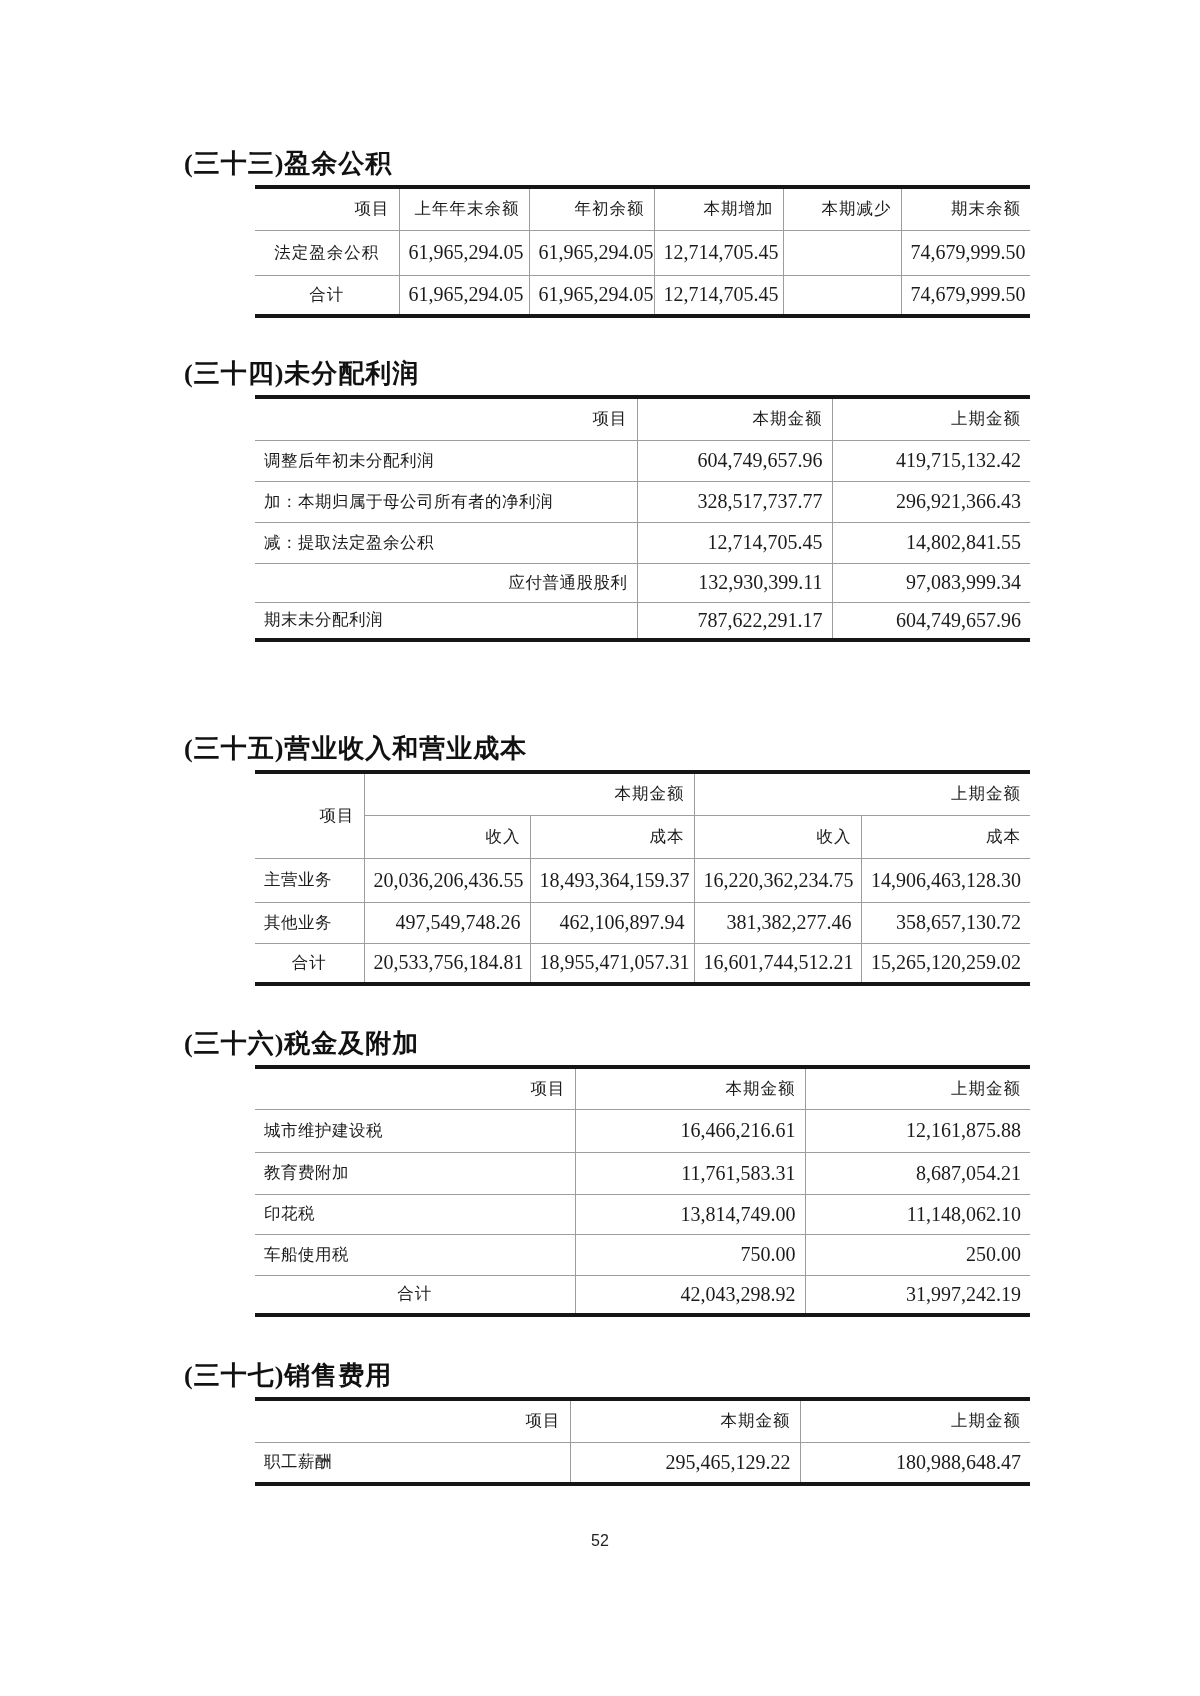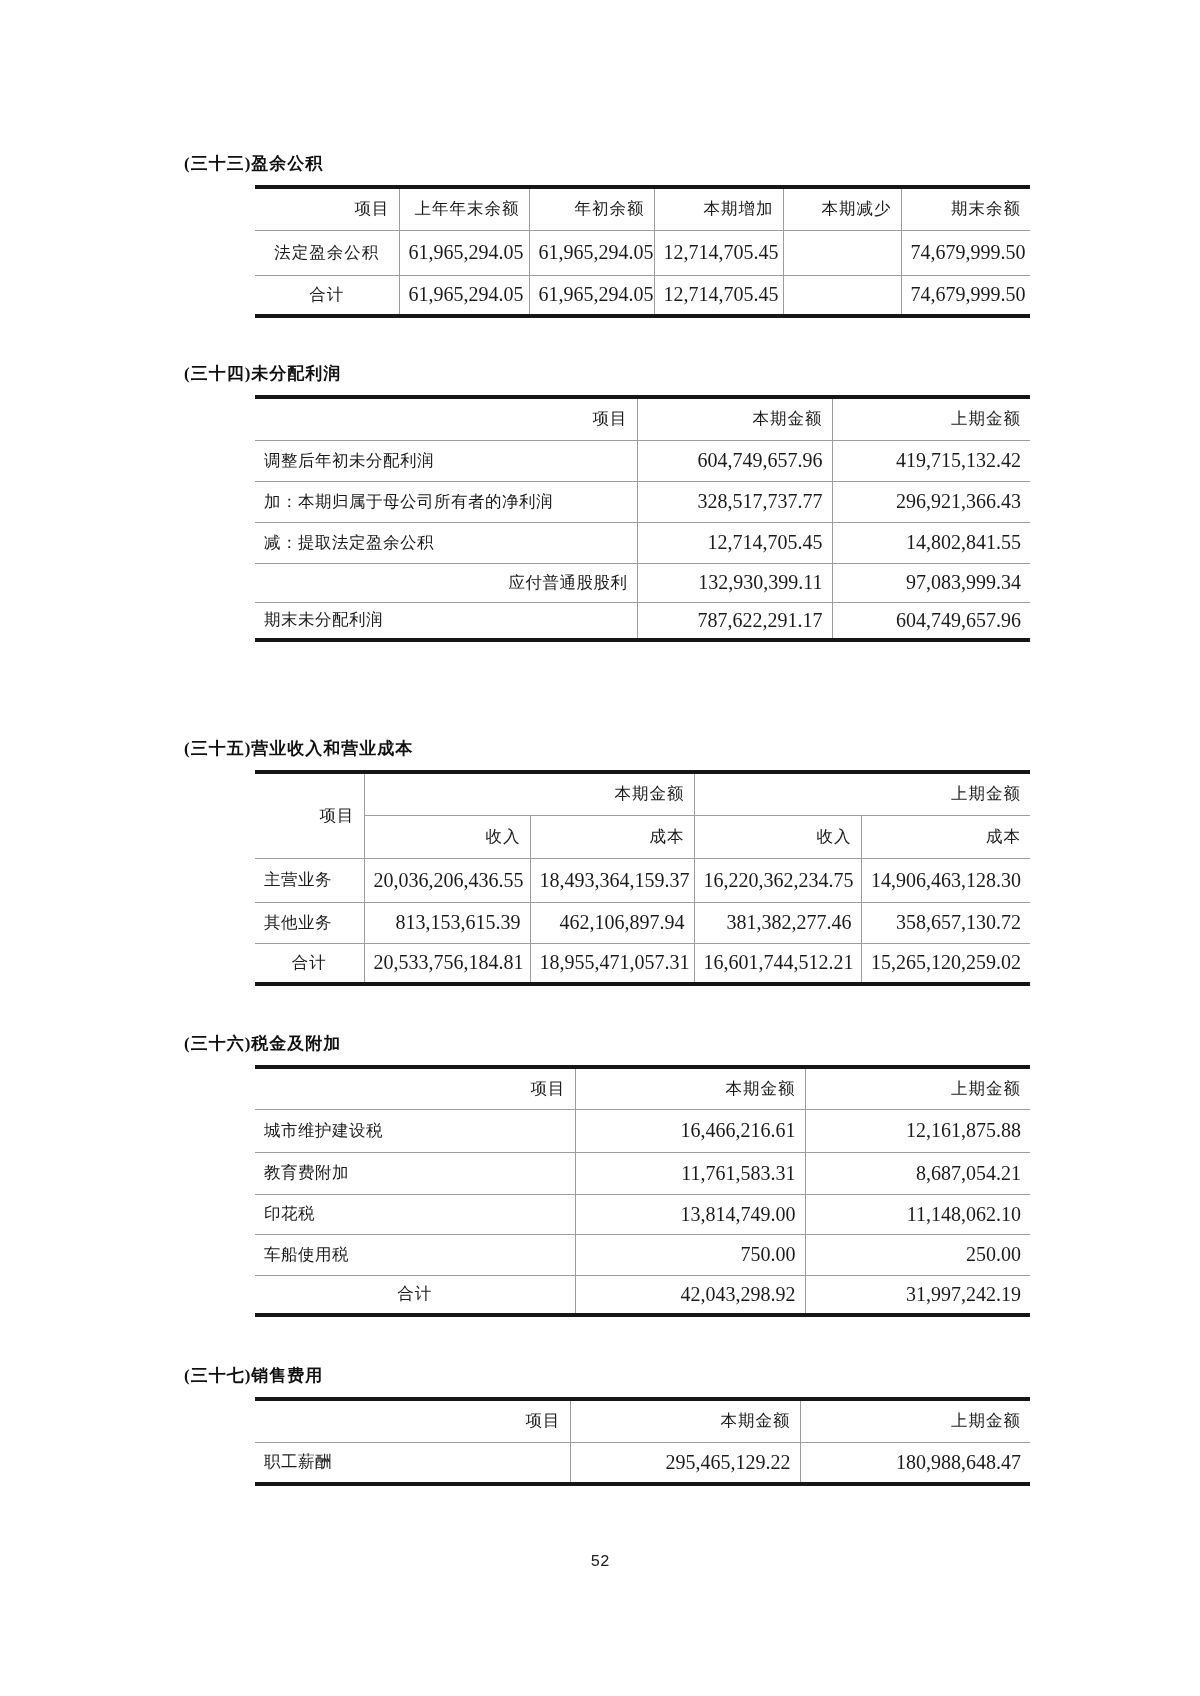--- a/index.html
+++ b/index.html
@@ -3,21 +3,21 @@
 <meta charset="utf-8">
 <style>
   html,body{margin:0;padding:0;background:#ffffff;}
   .page{
     position:relative;width:1200px;height:1696px;background:#ffffff;
     font-family:"Liberation Serif","DejaVu Serif",serif;color:#1b1b1b;
     overflow:hidden;
   }
   .sec{position:absolute;left:184px;width:846px;}
   .sec h2{
-    margin:0 0 7px 0;font-size:17px;line-height:28px;font-weight:bold;
+    margin:0 0 7px 0;font-size:26px;line-height:28px;font-weight:bold;
     letter-spacing:1px;color:#111;
   }
   table.fin{
     margin-left:71px;width:775px;table-layout:fixed;border-collapse:collapse;
     border-top:4px solid #161616;border-bottom:4px solid #161616;
     font-size:16.5px;
   }
   table.fin th,table.fin td{
     border-right:1px solid #9d9d9d;border-bottom:1px solid #9d9d9d;
     padding:0 9px;vertical-align:middle;font-weight:normal;
@@ -25,22 +25,22 @@
   }
   table.fin th{text-align:right;letter-spacing:1px;}
   table.fin th:last-child,table.fin td:last-child{border-right:none;}
   table.fin tr:last-child td{border-bottom:none;}
   td.num{text-align:right;font-size:20px;}
   td.item{text-align:left;padding-left:13px;letter-spacing:0.5px;}
   td.item-center{text-align:center;letter-spacing:1px;}
   td.indent{padding-left:51px;text-align:right;}
   .pagenum{
     position:absolute;top:1532px;left:0;right:0;text-align:center;
-    font-family:Liberation Mono, monospace;
-    font-size:16px;color:#222;margin-top:21px;
+    font-family:Liberation Sans, sans-serif;
+    font-size:16px;color:#222;
   }
 </style>
 </head>
 <body>
 
 <div class="page">
 
   <section class="sec" style="top:150px">
     <h2>(三十三)盈余公积</h2>
     <table class="fin">
@@ -154,21 +154,21 @@
       <tbody>
         <tr style="height:44px">
           <td class="item">主营业务</td>
           <td class="num">20,036,206,436.55</td>
           <td class="num">18,493,364,159.37</td>
           <td class="num">16,220,362,234.75</td>
           <td class="num">14,906,463,128.30</td>
         </tr>
         <tr style="height:41px">
           <td class="item">其他业务</td>
-          <td class="num">813,153,615.39</td>
+          <td class="num">497,549,748.26</td>
           <td class="num">462,106,897.94</td>
           <td class="num">381,382,277.46</td>
           <td class="num">358,657,130.72</td>
         </tr>
         <tr style="height:41px">
           <td class="item-center">合计</td>
           <td class="num">20,533,756,184.81</td>
           <td class="num">18,955,471,057.31</td>
           <td class="num">16,601,744,512.21</td>
           <td class="num">15,265,120,259.02</td>

